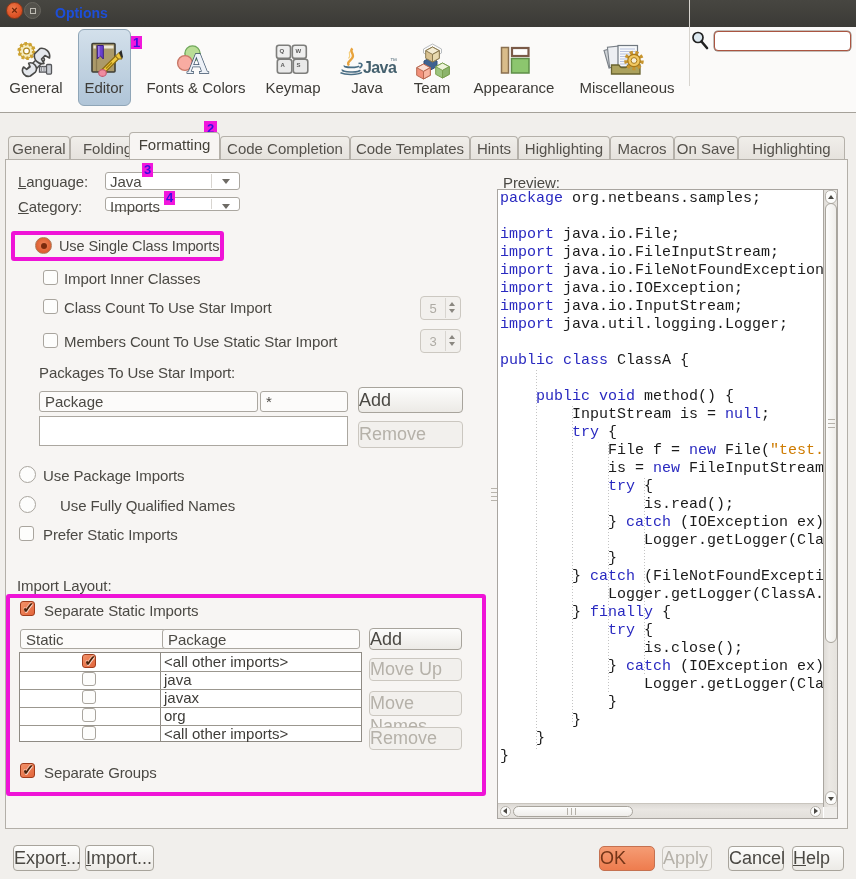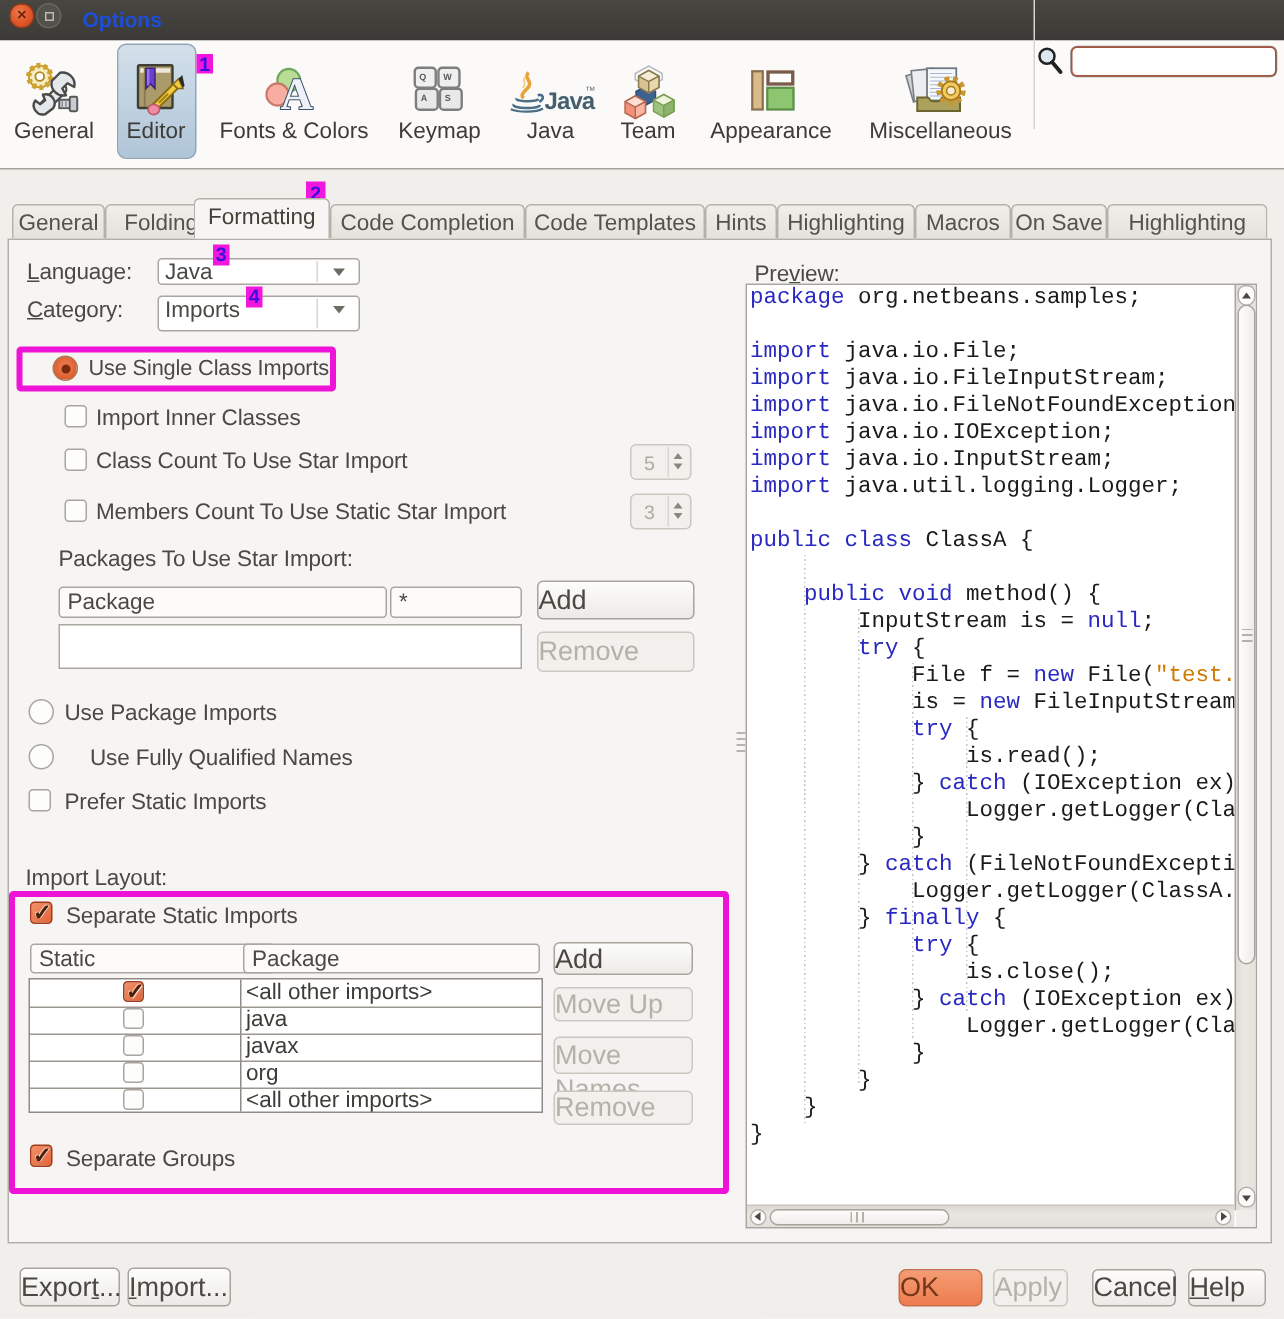--- a/index.html
+++ b/index.html
@@ -253,21 +253,21 @@
 
 <div class="abs" id="panel"></div>
 
 <div class="lbl" style="left:18px; top:173px;"><u>L</u>anguage:</div>
 <div class="combo" style="left:105px; top:172px; width:135px; height:18px;">
   <span class="tx" style="top:0px;">Java</span>
     <span class="sep"></span>
   <span class="arr" style="top:6px; border-top-width:5px;"></span>
   </div>
 <div class="lbl" style="left:18px; top:198px;"><u>C</u>ategory:</div>
-<div class="combo" style="left:105px; top:197px; width:135px; height:24px;">
+<div class="combo" style="left:105px; top:197px; width:135px; height:14px;">
   <span class="tx" style="top:0px;">Imports</span>
     <span class="sep"></span>
   <span class="arr" style="top:6px; border-top-width:5px;"></span>
   </div>
 
 <div class="radio sel" style="left:35px; top:237px;">
     <span class="dot"></span>
   </div>
 <div class="lbl" style="left:59px; top:238px; font-size:14.5px;">Use Single Class Imports</div>
 

